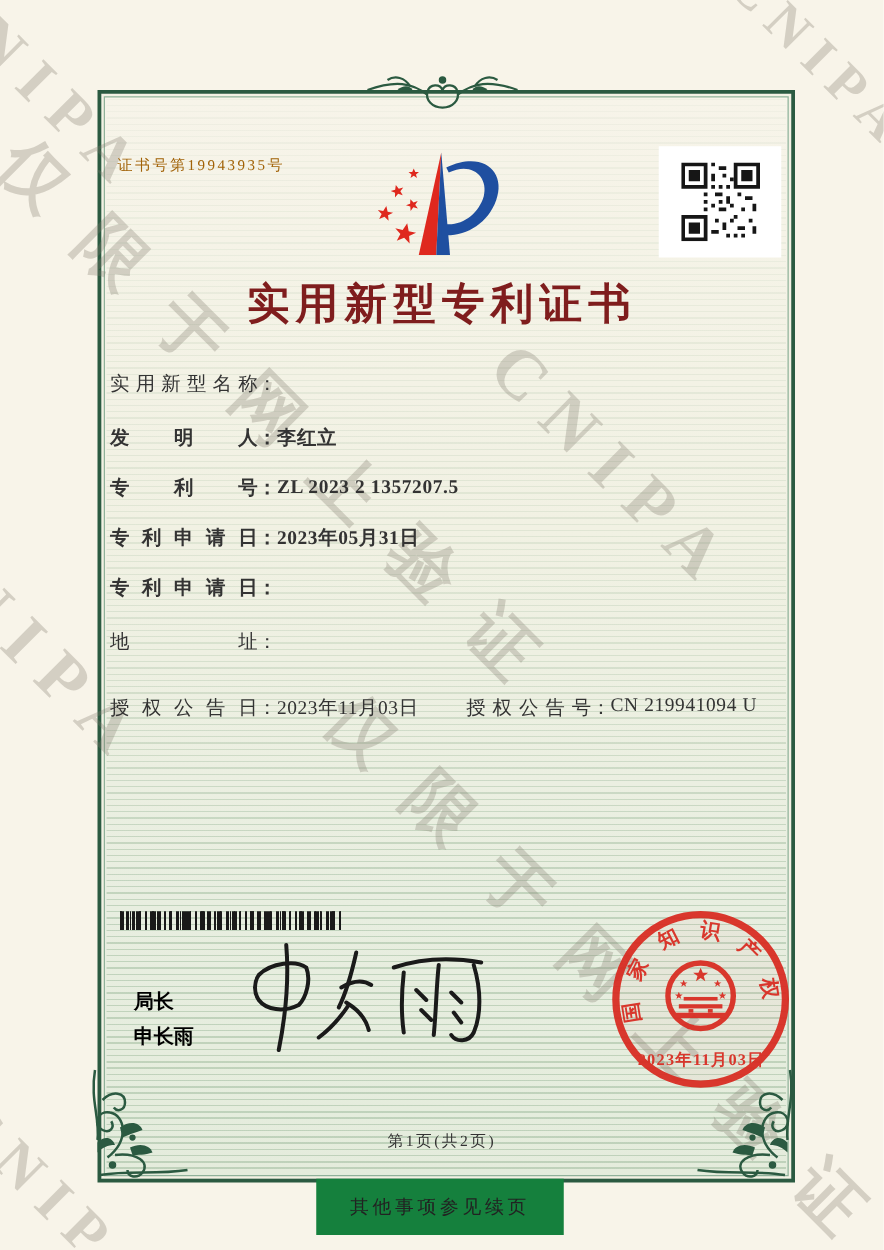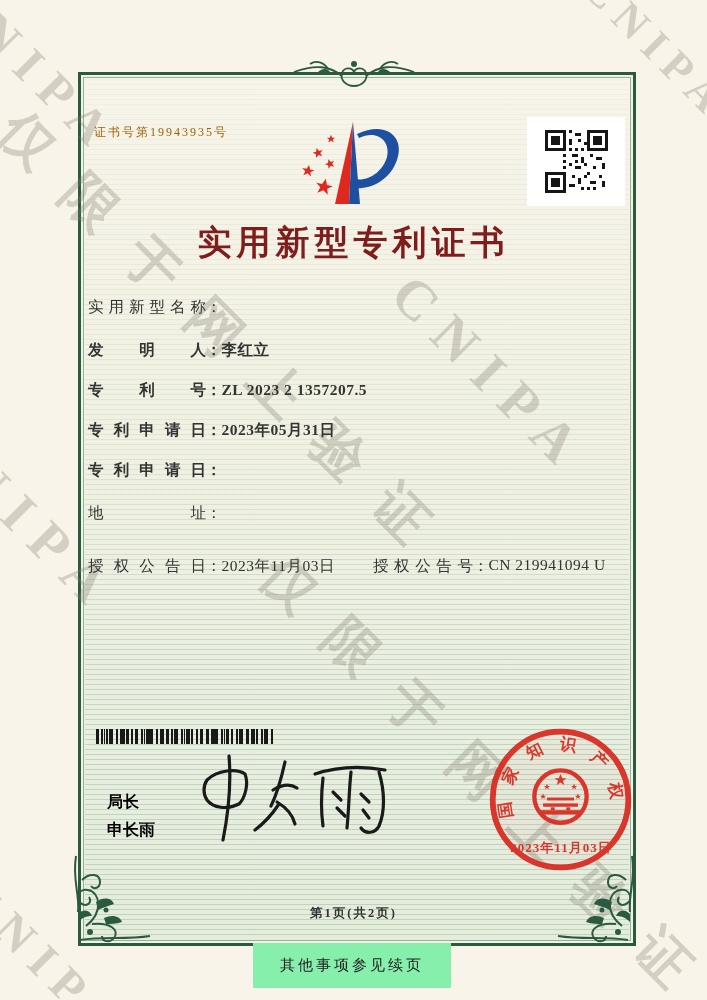--- a/index.html
+++ b/index.html
@@ -61,22 +61,22 @@
         repeating-linear-gradient(90deg,#191919 0 1px,rgba(0,0,0,0) 1px 8px),
         repeating-linear-gradient(90deg,#191919 0 3px,rgba(0,0,0,0) 3px 13px);}
 
   .signer{position:absolute;left:107px;top:788px;font-family:"Liberation Sans","DejaVu Sans",sans-serif;
           font-size:16px;font-weight:600;color:#000000;line-height:28px;}
   .signature{position:absolute;left:193px;top:750px;width:205px;height:95px;}
 
   .seal{position:absolute;left:483px;top:722px;width:155px;height:155px;mix-blend-mode:multiply;opacity:0.92;}
 
   .page-info{position:absolute;left:0;top:905px;width:100%;text-align:center;font-size:12.5px;
-             letter-spacing:2px;color:#333;z-index:3;font-weight:bold;}
-  .note-box{position:absolute;left:253px;top:943px;width:198px;height:45px;background:#86efac;z-index:3;
+             letter-spacing:2px;color:#333;z-index:3;}
+  .note-box{position:absolute;left:253px;top:943px;width:198px;height:45px;background:#15803d;z-index:3;
             display:flex;align-items:center;justify-content:center;font-size:15px;letter-spacing:3px;color:#222;}
 </style>
 </head>
 <body>
 
 <div class="page">
 
   <div class="wm r45 wm-1">CNIPA</div>
   <div class="wm r45 wm-2">仅限于网上验证</div>
   <div class="wm r45 wm-3">CNIPA</div>

